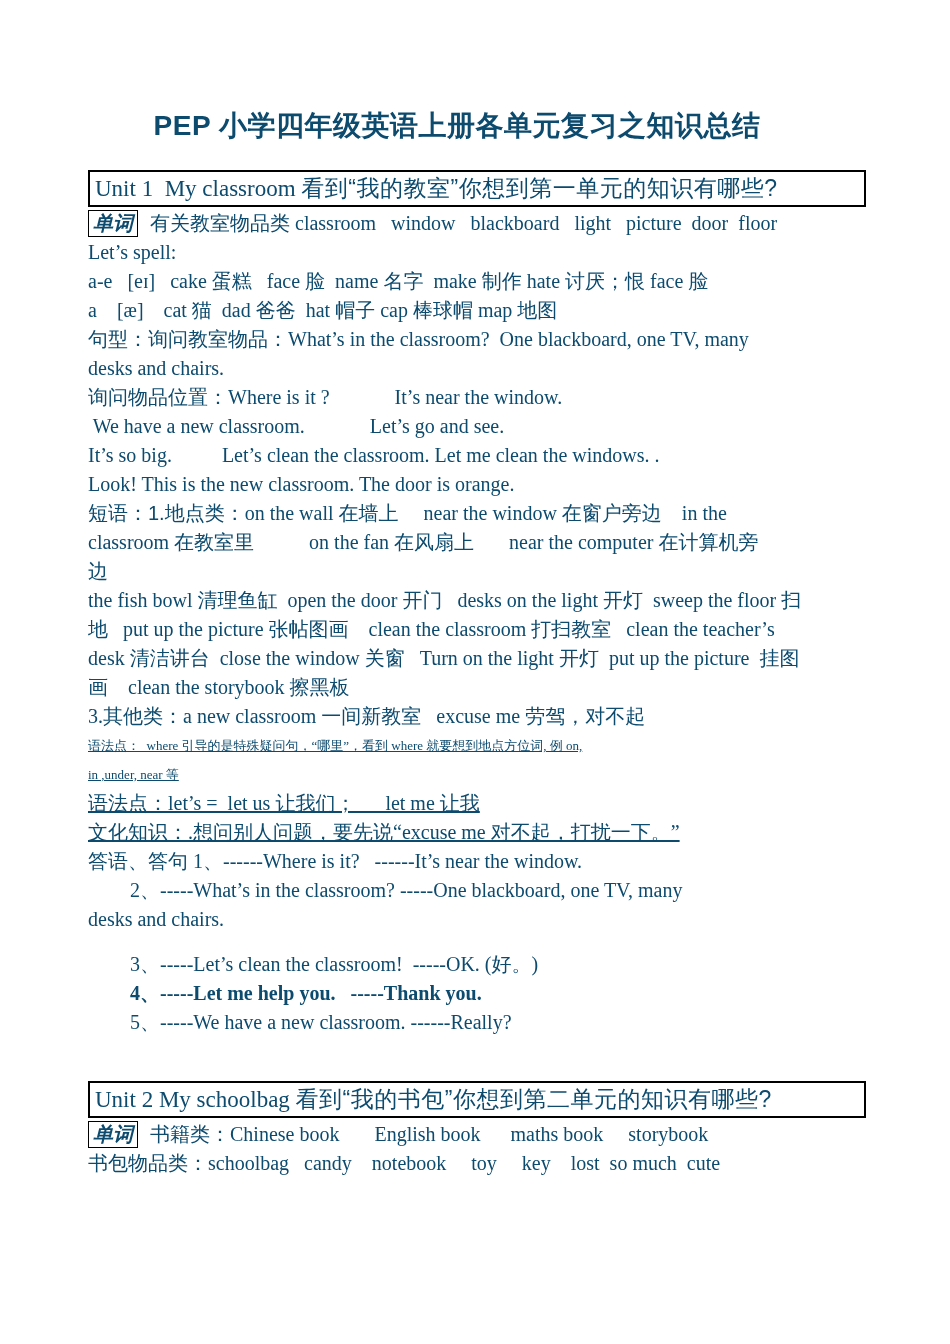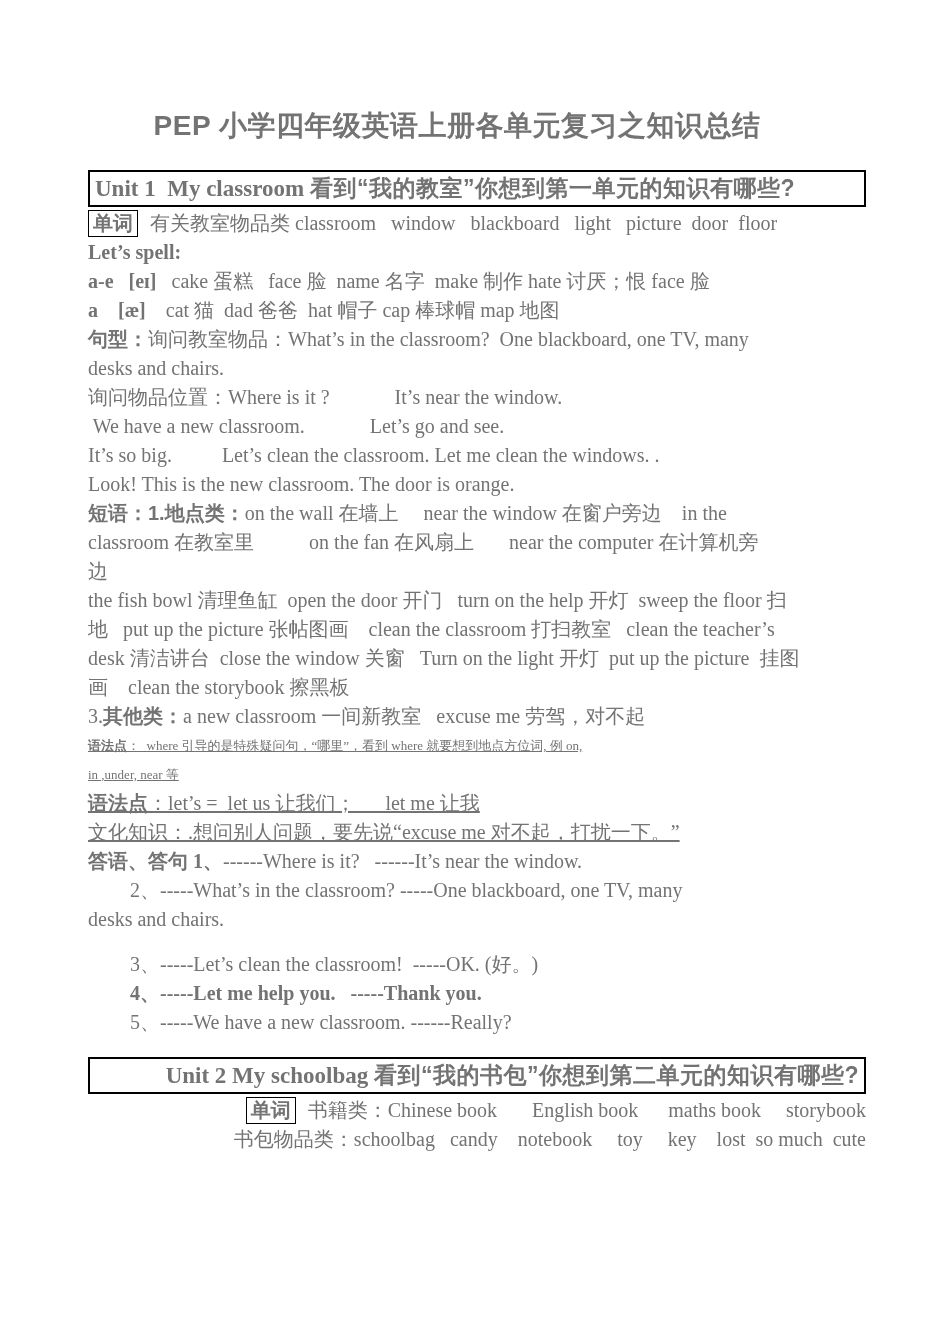--- a/index.html
+++ b/index.html
@@ -1,17 +1,17 @@
 <!DOCTYPE html>
 <html><head>
 <meta charset="utf-8">
 <style>
   html,body{margin:0;padding:0;background:#fff;}
   .page{
-    width:950px;height:1344px;background:#ffffff;color:#737373;
+    width:950px;height:1344px;background:#ffffff;color:#0c4a6e;
     font-family:"Liberation Serif", serif;
     overflow:hidden;position:relative;box-sizing:border-box;
     padding:108px 84px 0 88px;
   }
   .title{
     font-family:"Liberation Sans", sans-serif;
     font-weight:bold;font-size:28px;line-height:36px;
     text-align:center;margin:0 40px 26px 0;letter-spacing:.5px;
   }
   .unit-header{
@@ -19,29 +19,30 @@
     padding:1px 5px;box-sizing:border-box;
     font-size:23px;line-height:30px;font-weight:bold;
     white-space:pre;margin-bottom:2px;
   }
   .unit-header .hei{letter-spacing:.5px;}
   .line{
     font-size:20px;line-height:29px;white-space:pre;
   }
   .small{font-size:13px;}
   .u{text-decoration:underline;}
-  .b{font-weight:bold;}
+  .b{font-weight:normal;}
   .hei{font-family:"Liberation Sans", sans-serif;}
   .box{
     display:inline-block;border:1px solid #000;
     padding:0 4px;margin-right:2px;
     font-weight:bold;font-family:"Liberation Sans", sans-serif;
     line-height:25px;
+    font-style:italic;
   }
-  .section + .section{margin-top:20px;text-align:right;}
+  .section + .section{margin-top:44px;}
 </style>
 </head>
 <body>
 
 <div class="page">
   <h1 class="title">PEP 小学四年级英语上册各单元复习之知识总结</h1>
   <div id="doc-body">
       <div class="section">
         <div class="unit-header"><span class="b">Unit 1  My classroom </span><span class="b hei">看到“我的教室”你想到第一单元的知识有哪些?</span></div>
         <div class="line"><span class="box">单词</span><span class="">  有关教室物品类 classroom   window   blackboard   light   picture  door  floor</span></div>
@@ -50,21 +51,21 @@
         <div class="line"><span class="b">a    [æ]</span><span class="">    cat 猫  dad 爸爸  hat 帽子 cap 棒球帽 map 地图</span></div>
         <div class="line"><span class="b hei">句型：</span><span class="">询问教室物品：What’s in the classroom?  One blackboard, one TV, many</span></div>
         <div class="line"><span class="">desks and chairs.</span></div>
         <div class="line"><span class="">询问物品位置：Where is it ?             It’s near the window.</span></div>
         <div class="line"><span class=""> We have a new classroom.             Let’s go and see.</span></div>
         <div class="line"><span class="">It’s so big.          Let’s clean the classroom. Let me clean the windows. .</span></div>
         <div class="line"><span class="">Look! This is the new classroom. The door is orange.</span></div>
         <div class="line"><span class="b hei">短语：1.地点类：</span><span class="">on the wall 在墙上     near the window 在窗户旁边    in the</span></div>
         <div class="line"><span class="">classroom 在教室里           on the fan 在风扇上       near the computer 在计算机旁</span></div>
         <div class="line"><span class="">边</span></div>
-        <div class="line"><span class="">the fish bowl 清理鱼缸  open the door 开门   turn on the help 开灯  sweep the floor 扫</span></div>
+        <div class="line"><span class="">the fish bowl 清理鱼缸  open the door 开门   desks on the light 开灯  sweep the floor 扫</span></div>
         <div class="line"><span class="">地   put up the picture 张帖图画    clean the classroom 打扫教室   clean the teacher’s</span></div>
         <div class="line"><span class="">desk 清洁讲台  close the window 关窗   Turn on the light 开灯  put up the picture  挂图</span></div>
         <div class="line"><span class="">画    clean the storybook 擦黑板</span></div>
         <div class="line"><span class="">3.</span><span class="b hei">其他类：</span><span class="">a new classroom 一间新教室   excuse me 劳驾，对不起</span></div>
         <div class="line small u"><span class="b hei">语法点</span><span class="">：  where 引导的是特殊疑问句，“哪里”，看到 where 就要想到地点方位词, 例 on,</span></div>
         <div class="line small u"><span class="">in ,under, near 等</span></div>
         <div class="line u"><span class="b hei">语法点</span><span class="">：let’s =  let us 让我们；      let me 让我</span></div>
         <div class="line u"><span class="">文化知识：.想问别人问题，要先说“excuse me 对不起，打扰一下。”</span></div>
         <div class="line"><span class="b hei">答语、答句</span><span class="b"> 1、</span><span class="">------Where is it?   ------It’s near the window.</span></div>
         <div class="line" style="padding-left: 42px;"><span class="">2、-----What’s in the classroom? -----One blackboard, one TV, many</span></div>

